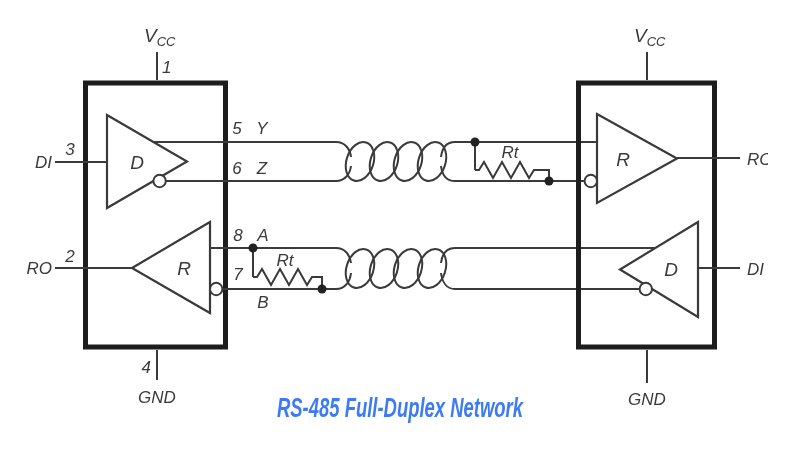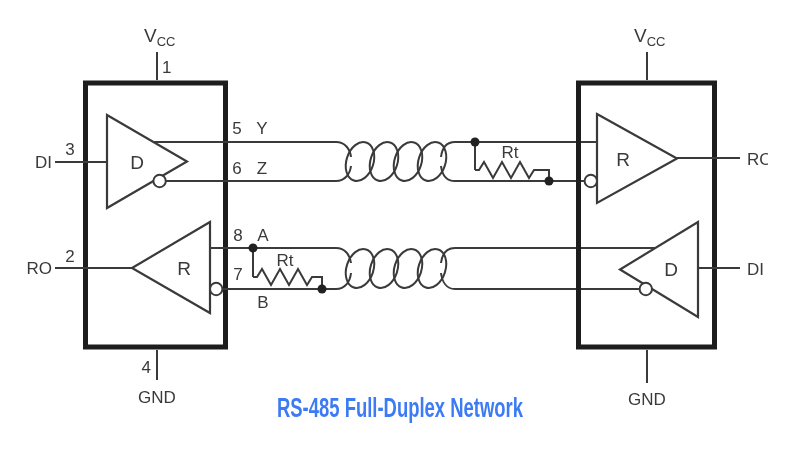--- a/index.html
+++ b/index.html
@@ -1,16 +1,16 @@
 <!DOCTYPE html>
 <html><head>
 <meta charset="utf-8">
 <style>
   html,body{margin:0;padding:0;background:#ffffff;}
-  .stage{position:relative;width:768px;height:450px;background:#ffffff;overflow:hidden;}
+  .stage{position:relative;width:768px;height:450px;background:#ffffff;overflow:hidden;font-style:italic;}
   svg{display:block;}
   .wire{fill:none;stroke:#3a3a3a;stroke-width:2;stroke-linecap:butt;stroke-linejoin:miter;}
   .icbox{fill:none;stroke:#1d1d1d;stroke-width:5;}
   .gate{fill:#ffffff;stroke:#3a3a3a;stroke-width:2.2;stroke-linejoin:miter;}
   .bubble{fill:#ffffff;stroke:#3a3a3a;stroke-width:2;}
   .twist{fill:none;stroke:#3a3a3a;stroke-width:2;}
   .dot{fill:#222222;stroke:none;}
   .lbl{font-family:"Liberation Sans",sans-serif;font-size:17px;fill:#3a3a3a;}
   .gate-lbl{font-size:19px;}
   .vcc-main{font-size:19px;}

